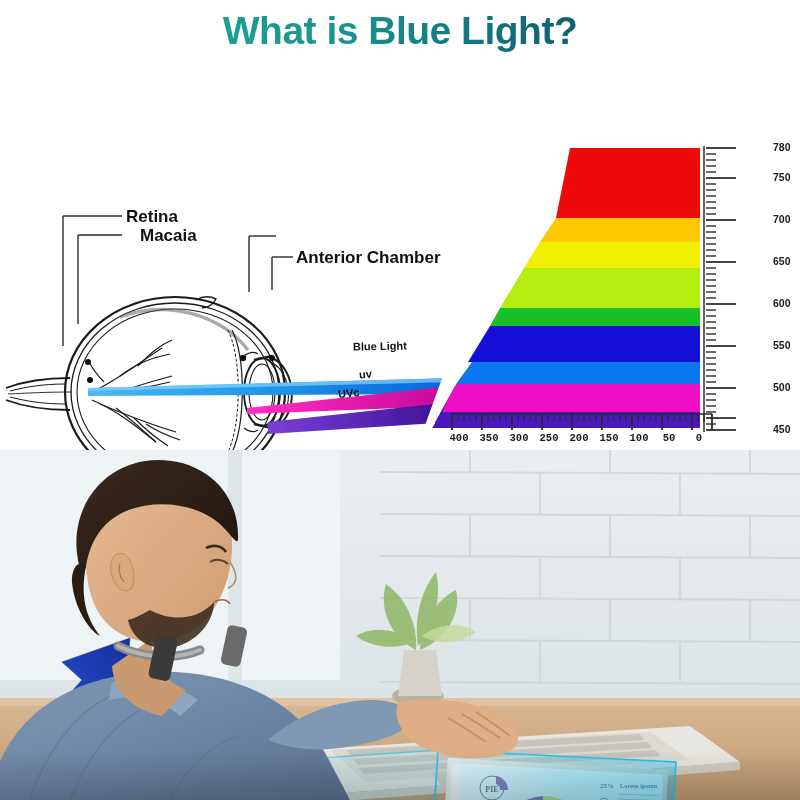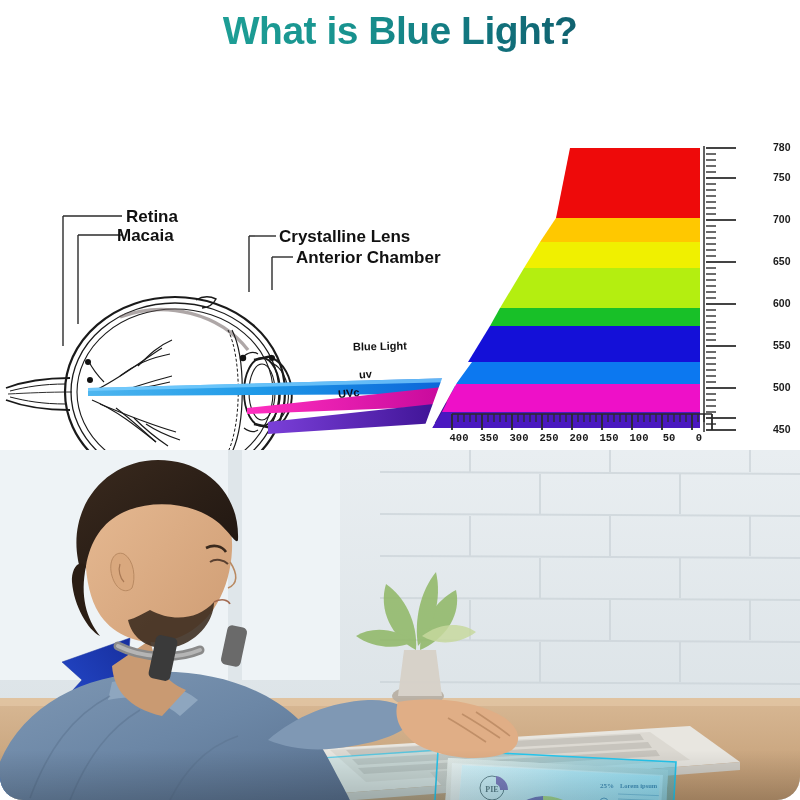--- a/index.html
+++ b/index.html
@@ -9,21 +9,20 @@
   }
   body {
     font-family: "Liberation Sans", sans-serif;
   }
   #page {
     position: relative;
     width: 800px;
     height: 800px;
     overflow: hidden;
     background: #ffffff;
-    border-radius: 23px;
   }
 
   
   #title-bar {
     position: absolute;
     left: 0; top: 0;
     width: 800px; height: 62px;
     background: #ffffff;
     display: flex;
     align-items: center;
@@ -53,21 +52,21 @@
   .eye-svg, .spectrum-svg { display: block; }
 
   .lbl {
     position: absolute;
     font-family: "Liberation Sans", sans-serif;
     font-weight: bold;
     color: #111111;
     white-space: nowrap;
   }
   #label-retina   { left: 126px; top: 145px; font-size: 17px; text-align: right; }
-  #label-macaia   { left: 117px; top: 164px; font-size: 17px; }
+  #label-macaia   { left: 140px; top: 164px; font-size: 17px; }
   #label-lens     { left: 279px; top: 165px; font-size: 17px; }
   #label-anterior { left: 296px; top: 186px; font-size: 17px; }
 
   .ray-label {
     position: absolute;
     font-weight: bold;
     color: #101010;
     white-space: nowrap;
     font-family: "Liberation Sans", sans-serif;
   }
@@ -346,21 +345,20 @@
           <line x1="632" y1="352" x2="632" y2="368"></line>
           <line x1="662" y1="352" x2="662" y2="368"></line>
           <line x1="692" y1="352" x2="692" y2="368"></line>
           <line x1="712" y1="352" x2="712" y2="368"></line>
         </g>
       </g>
     </svg>
 
     <div class="lbl" id="label-retina">Retina</div>
     <div class="lbl" id="label-macaia">Macaia</div>
-    <div class="lbl" id="label-lens">Crystalline Lens</div>
     <div class="lbl" id="label-anterior">Anterior Chamber</div>
 
     <div class="ray-label" id="label-bluelight">Blue Light</div>
     <div class="ray-label" id="label-uv">uv</div>
     <div class="ray-label" id="label-uvc">UVc</div>
 
     <div class="vnum" style="top:79px">780</div>
     <div class="vnum" style="top:109px">750</div>
     <div class="vnum" style="top:151px">700</div>
     <div class="vnum" style="top:193px">650</div>

